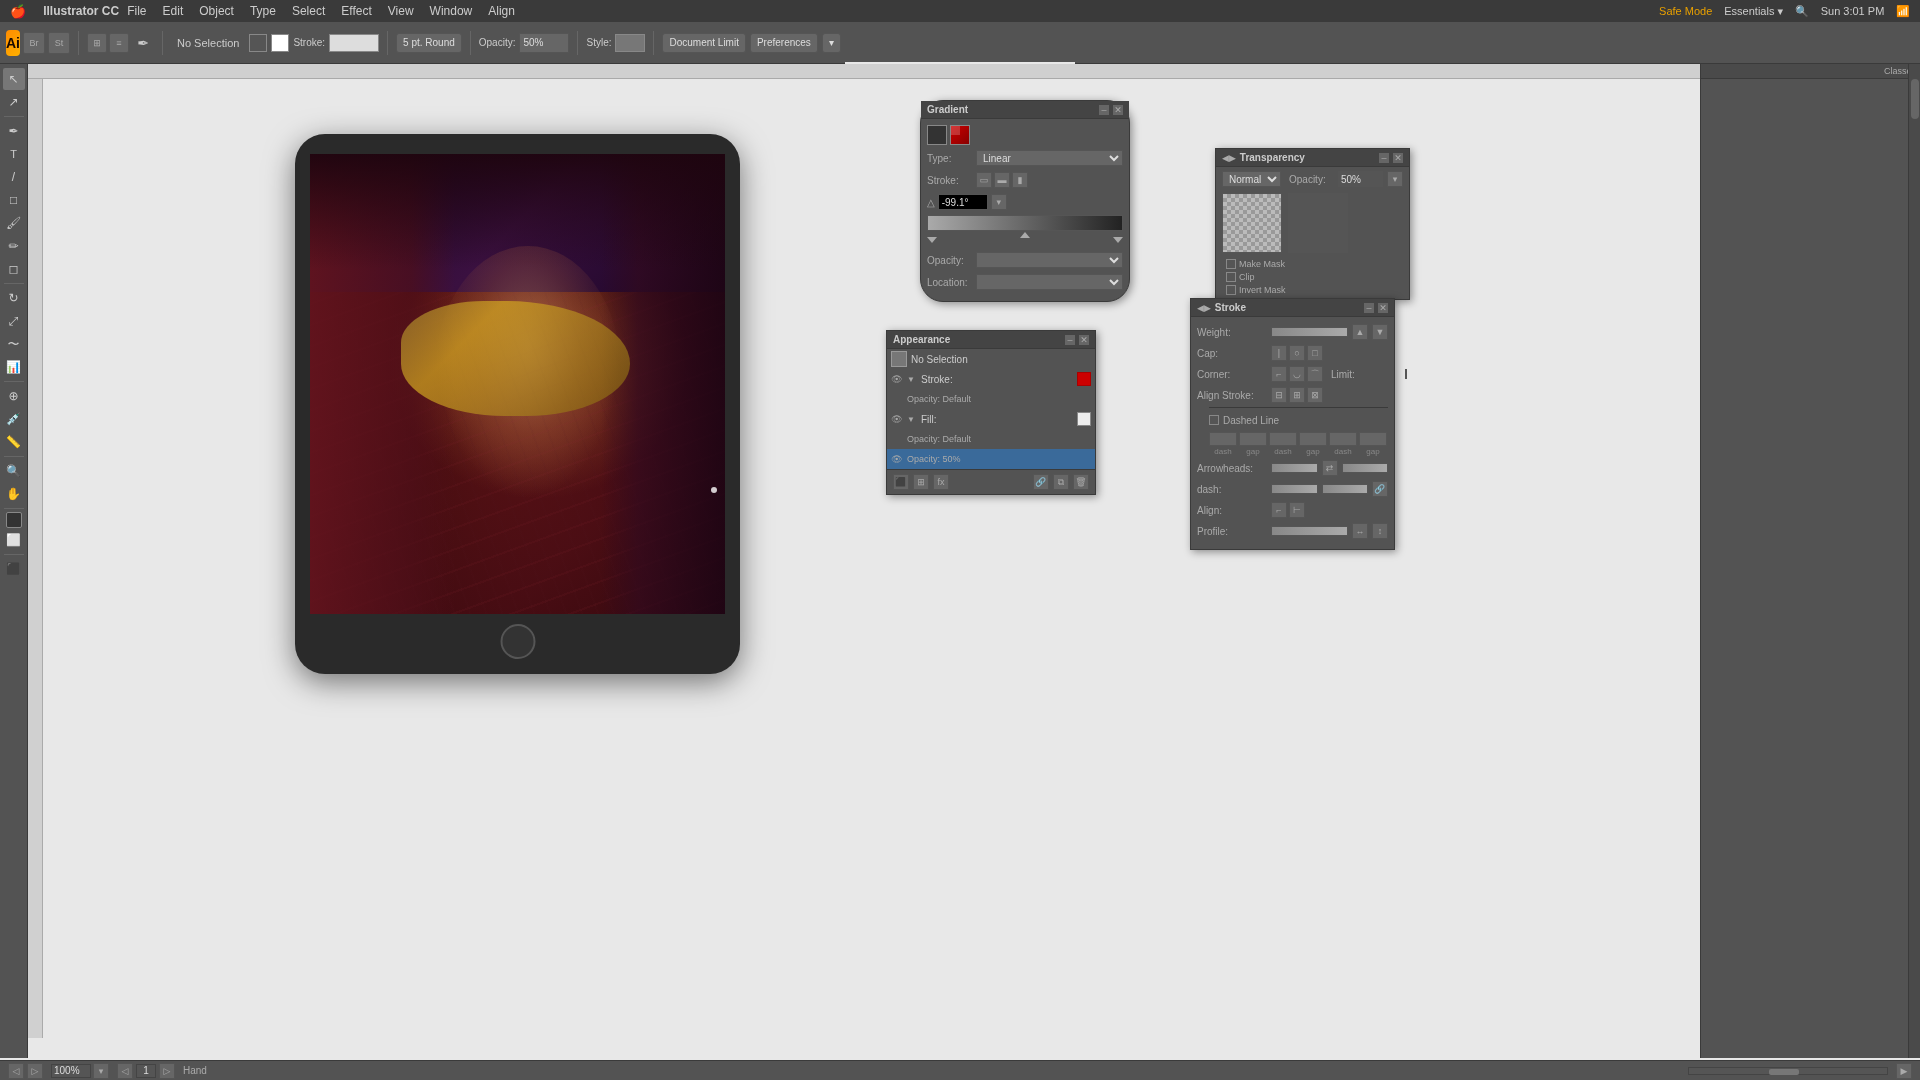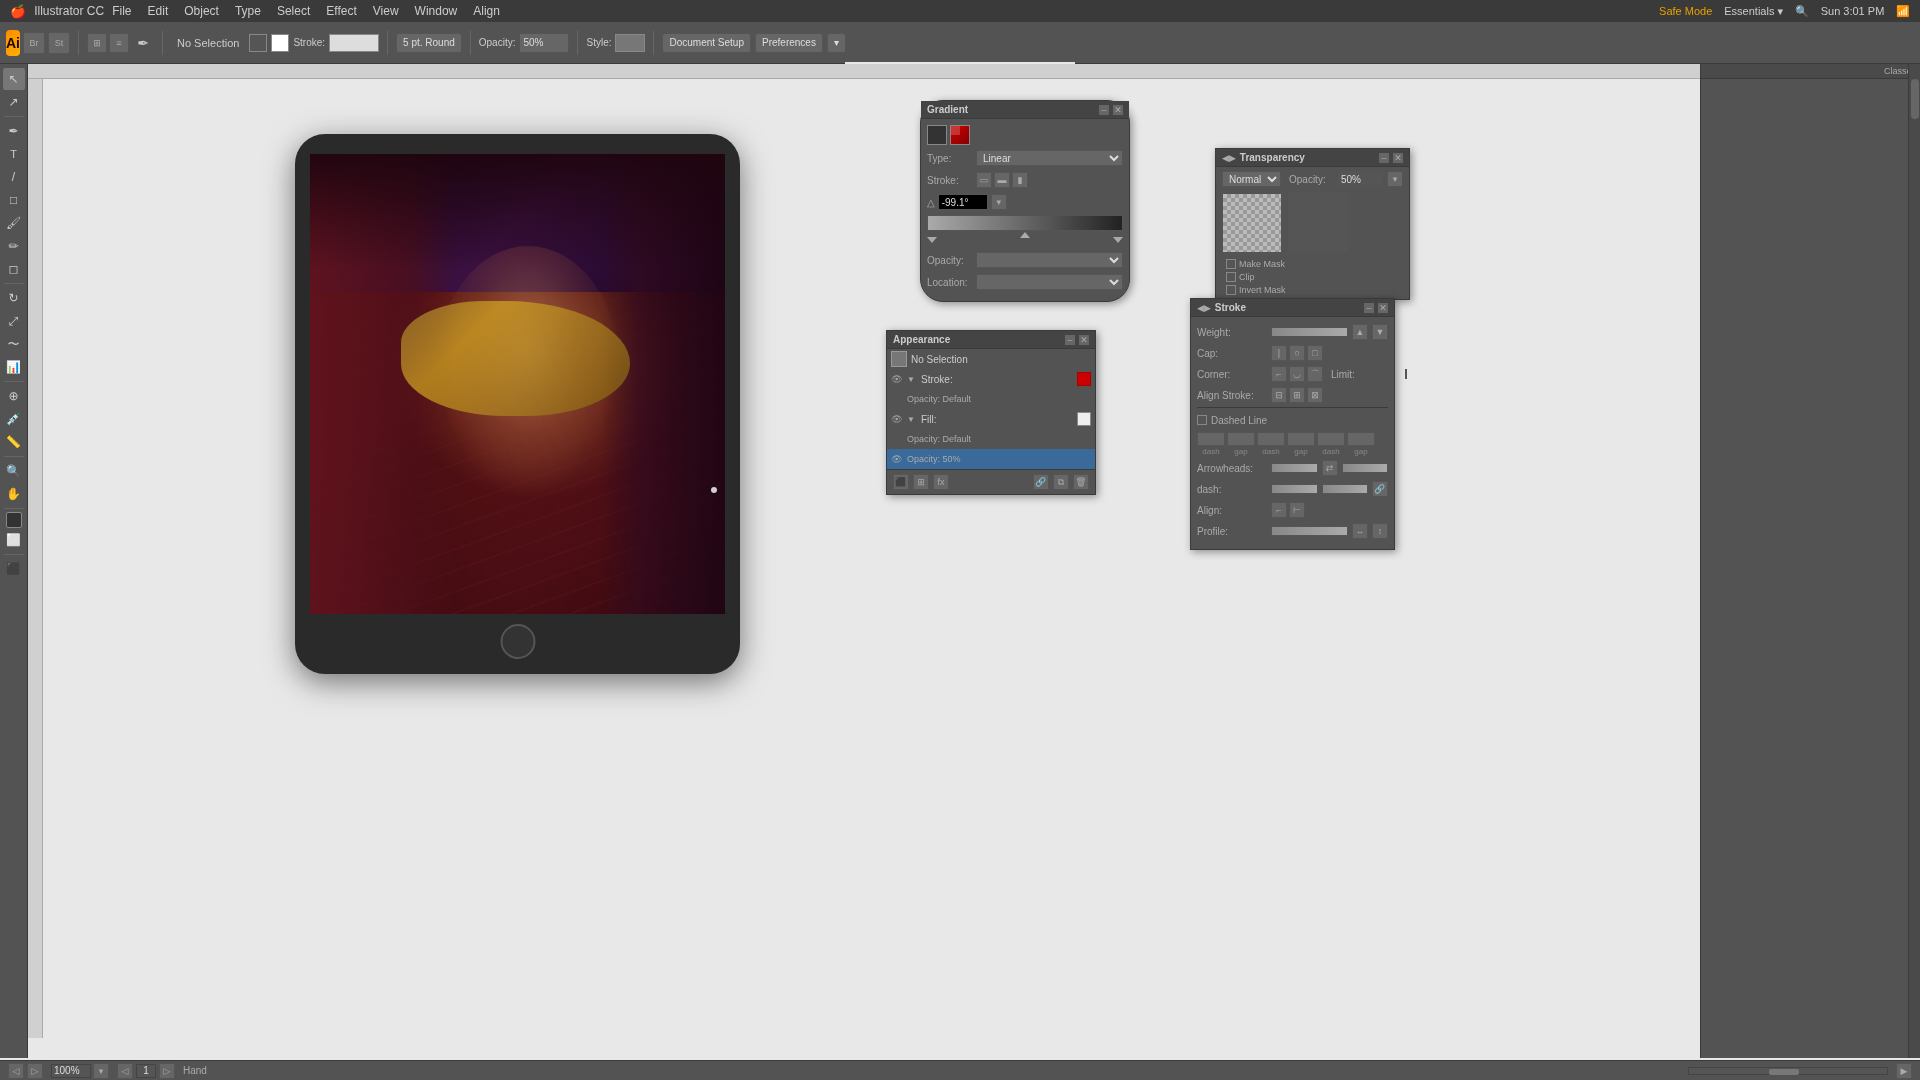--- a/index.html
+++ b/index.html
@@ -25,21 +25,21 @@
       padding: 0 10px;
       position: relative;
       z-index: 100;
     }
     .macos-titlebar .left-section {
       display: flex;
       align-items: center;
       gap: 8px;
     }
     .apple-icon { font-size: 13px; color: #ccc; }
-    .app-name { color: #ccc; font-size: 12px; font-weight: 400; }
+    .app-name { color: #ccc; font-size: 12px; font-weight: 700; margin-left: 9px; }
     .menu-items { display: flex; gap: 16px; }
     .menu-item { color: #ccc; font-size: 12px; cursor: pointer; }
     .macos-titlebar .right-section {
       display: flex;
       align-items: center;
       gap: 12px;
       font-size: 11px;
       color: #ccc;
     }
 
@@ -429,20 +429,21 @@
     .stroke-swatch-preview {
       height: 10px;
       background: linear-gradient(to right, #888, #aaa);
       flex: 1;
       border: 1px solid #555;
     }
     .dashed-section {
       border-top: 1px solid #3a3a3a;
       margin-top: 3px;
       padding-top: 3px;
+      margin-left: 12px;
     }
     .dashed-row {
       display: flex;
       gap: 2px;
       align-items: center;
       margin-bottom: 3px;
       flex-wrap: wrap;
     }
     .dash-input {
       width: 28px;
@@ -809,21 +810,21 @@
   <div class="toolbar-swatch" style="background:#ddd; width:50px;"></div>
   <div class="toolbar-sep"></div>
   <div class="toolbar-btn">5 pt. Round</div>
   <div class="toolbar-sep"></div>
   <span class="stroke-label">Opacity:</span>
   <input class="toolbar-select" value="50%" style="width: 50px;">
   <div class="toolbar-sep"></div>
   <span class="stroke-label">Style:</span>
   <div class="toolbar-swatch" style="background:#777; width:30px;"></div>
   <div class="toolbar-sep"></div>
-  <div class="toolbar-btn">Document Setup</div>
+  <div class="toolbar-btn">Document Limit</div>
   <div class="toolbar-btn">Preferences</div>
   <div class="toolbar-btn">▾</div>
 </div>
 
 <div class="window-title-bar">
   <span>Untitled-15.ai @ 100% (RGB/GPU Preview)</span>
 </div>
 
 <div class="main-layout">
 

